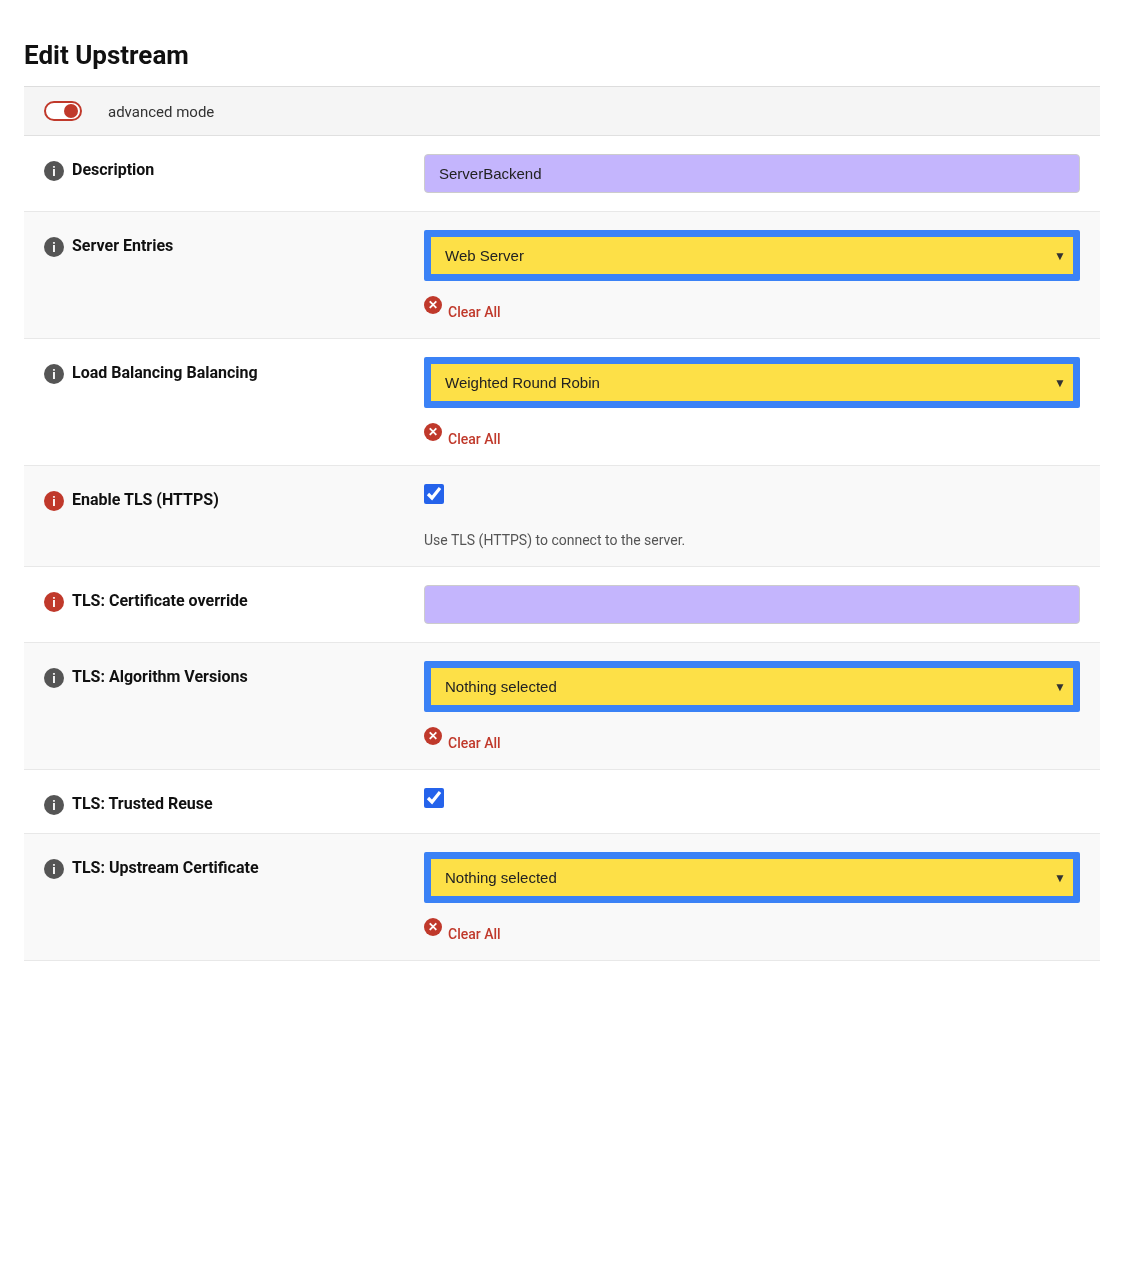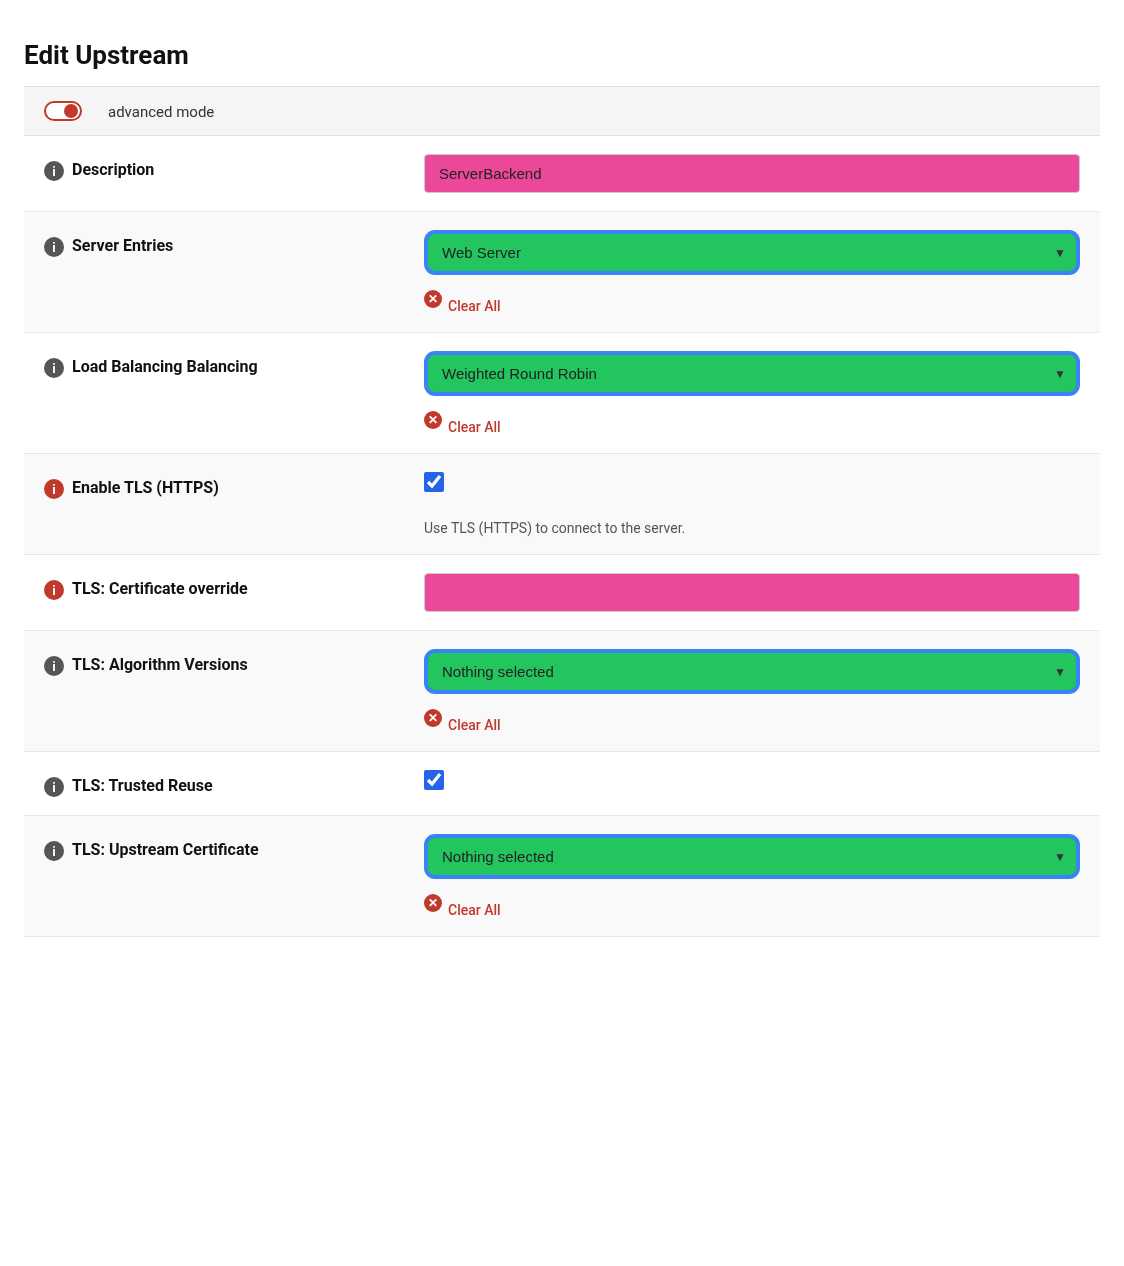--- a/index.html
+++ b/index.html
@@ -108,35 +108,35 @@
       flex-direction: column;
       gap: 8px;
     }
     .text-input {
       width: 100%;
       padding: 10px 14px;
       border: 1px solid #ccc;
       border-radius: 4px;
       font-size: 15px;
       color: #222;
-      background: #ec4899;
+      background: #c4b5fd;
       outline: none;
     }
     .select-wrapper {
       position: relative;
       width: 100%;
     }
     .select-input {
       width: 100%;
       padding: 10px 40px 10px 14px;
-      border: 4px solid #3b82f6;
-      border-radius: 11px;
+      border: 7px solid #3b82f6;
+      border-radius: 2px;
       font-size: 15px;
       color: #222;
-      background: #22c55e;
+      background: #fde047;
       appearance: none;
       -webkit-appearance: none;
       cursor: pointer;
       outline: none;
     }
     .select-arrow {
       position: absolute;
       right: 14px;
       top: 50%;
       transform: translateY(-50%);

